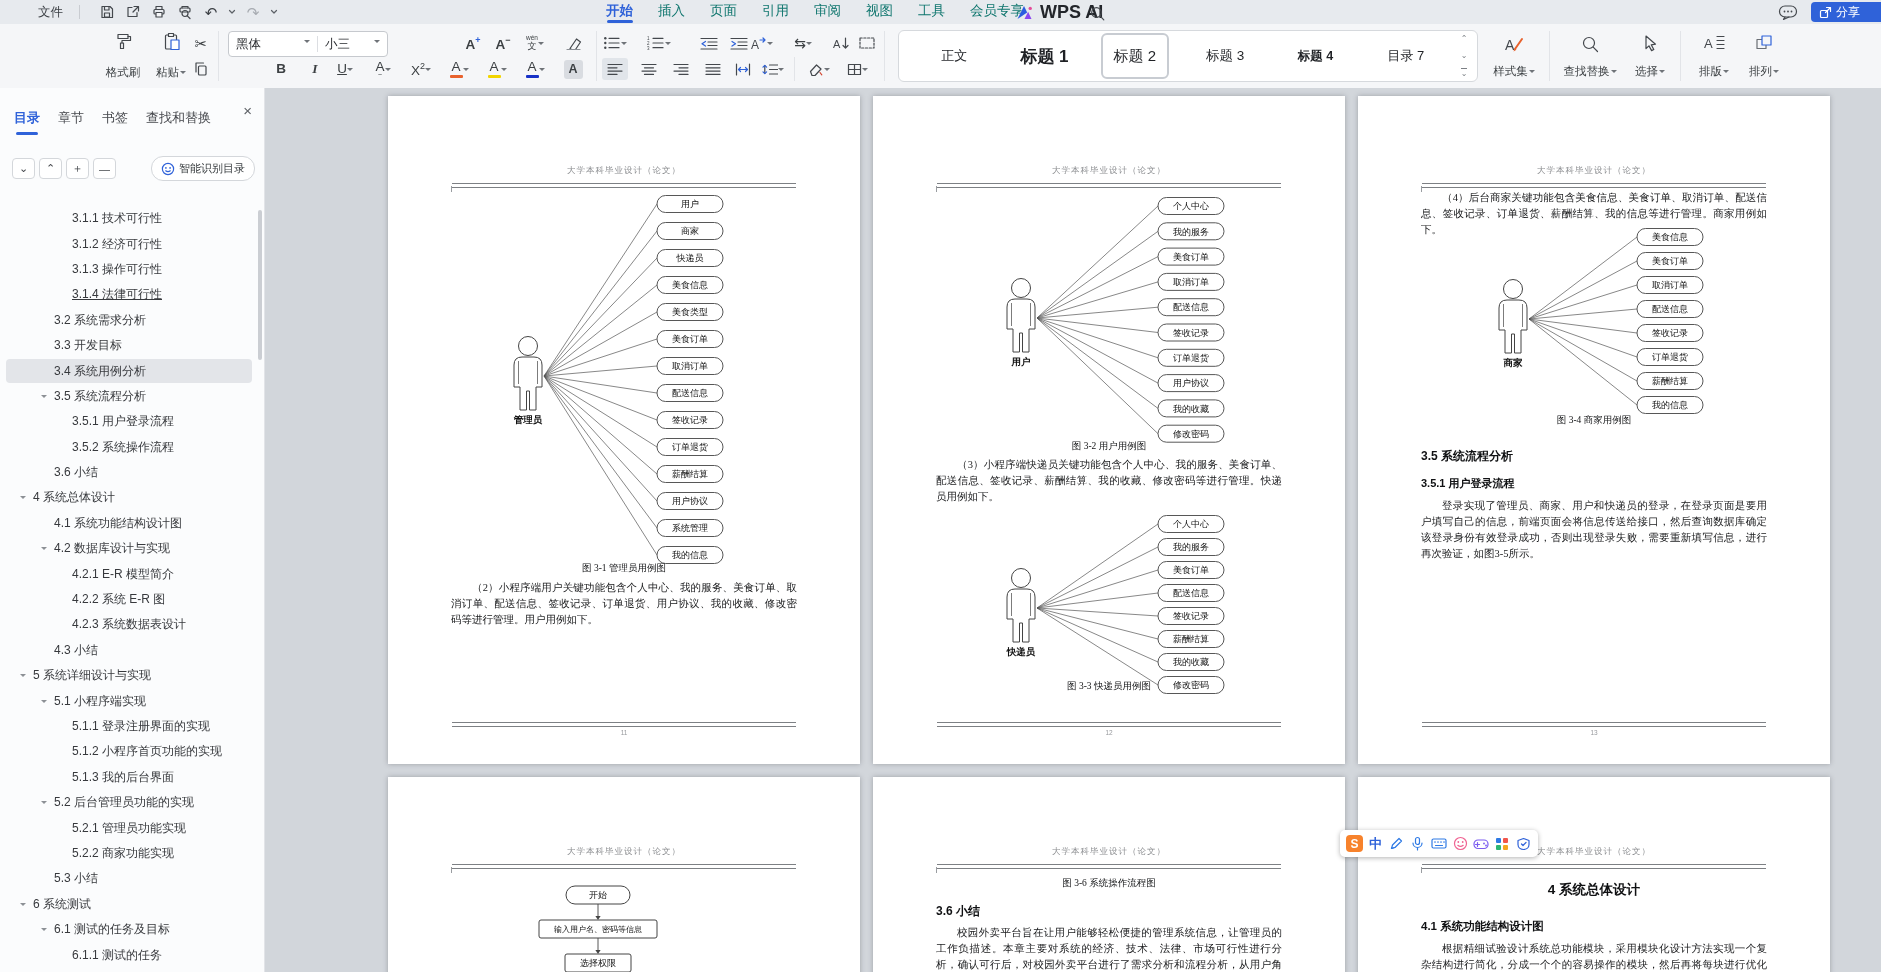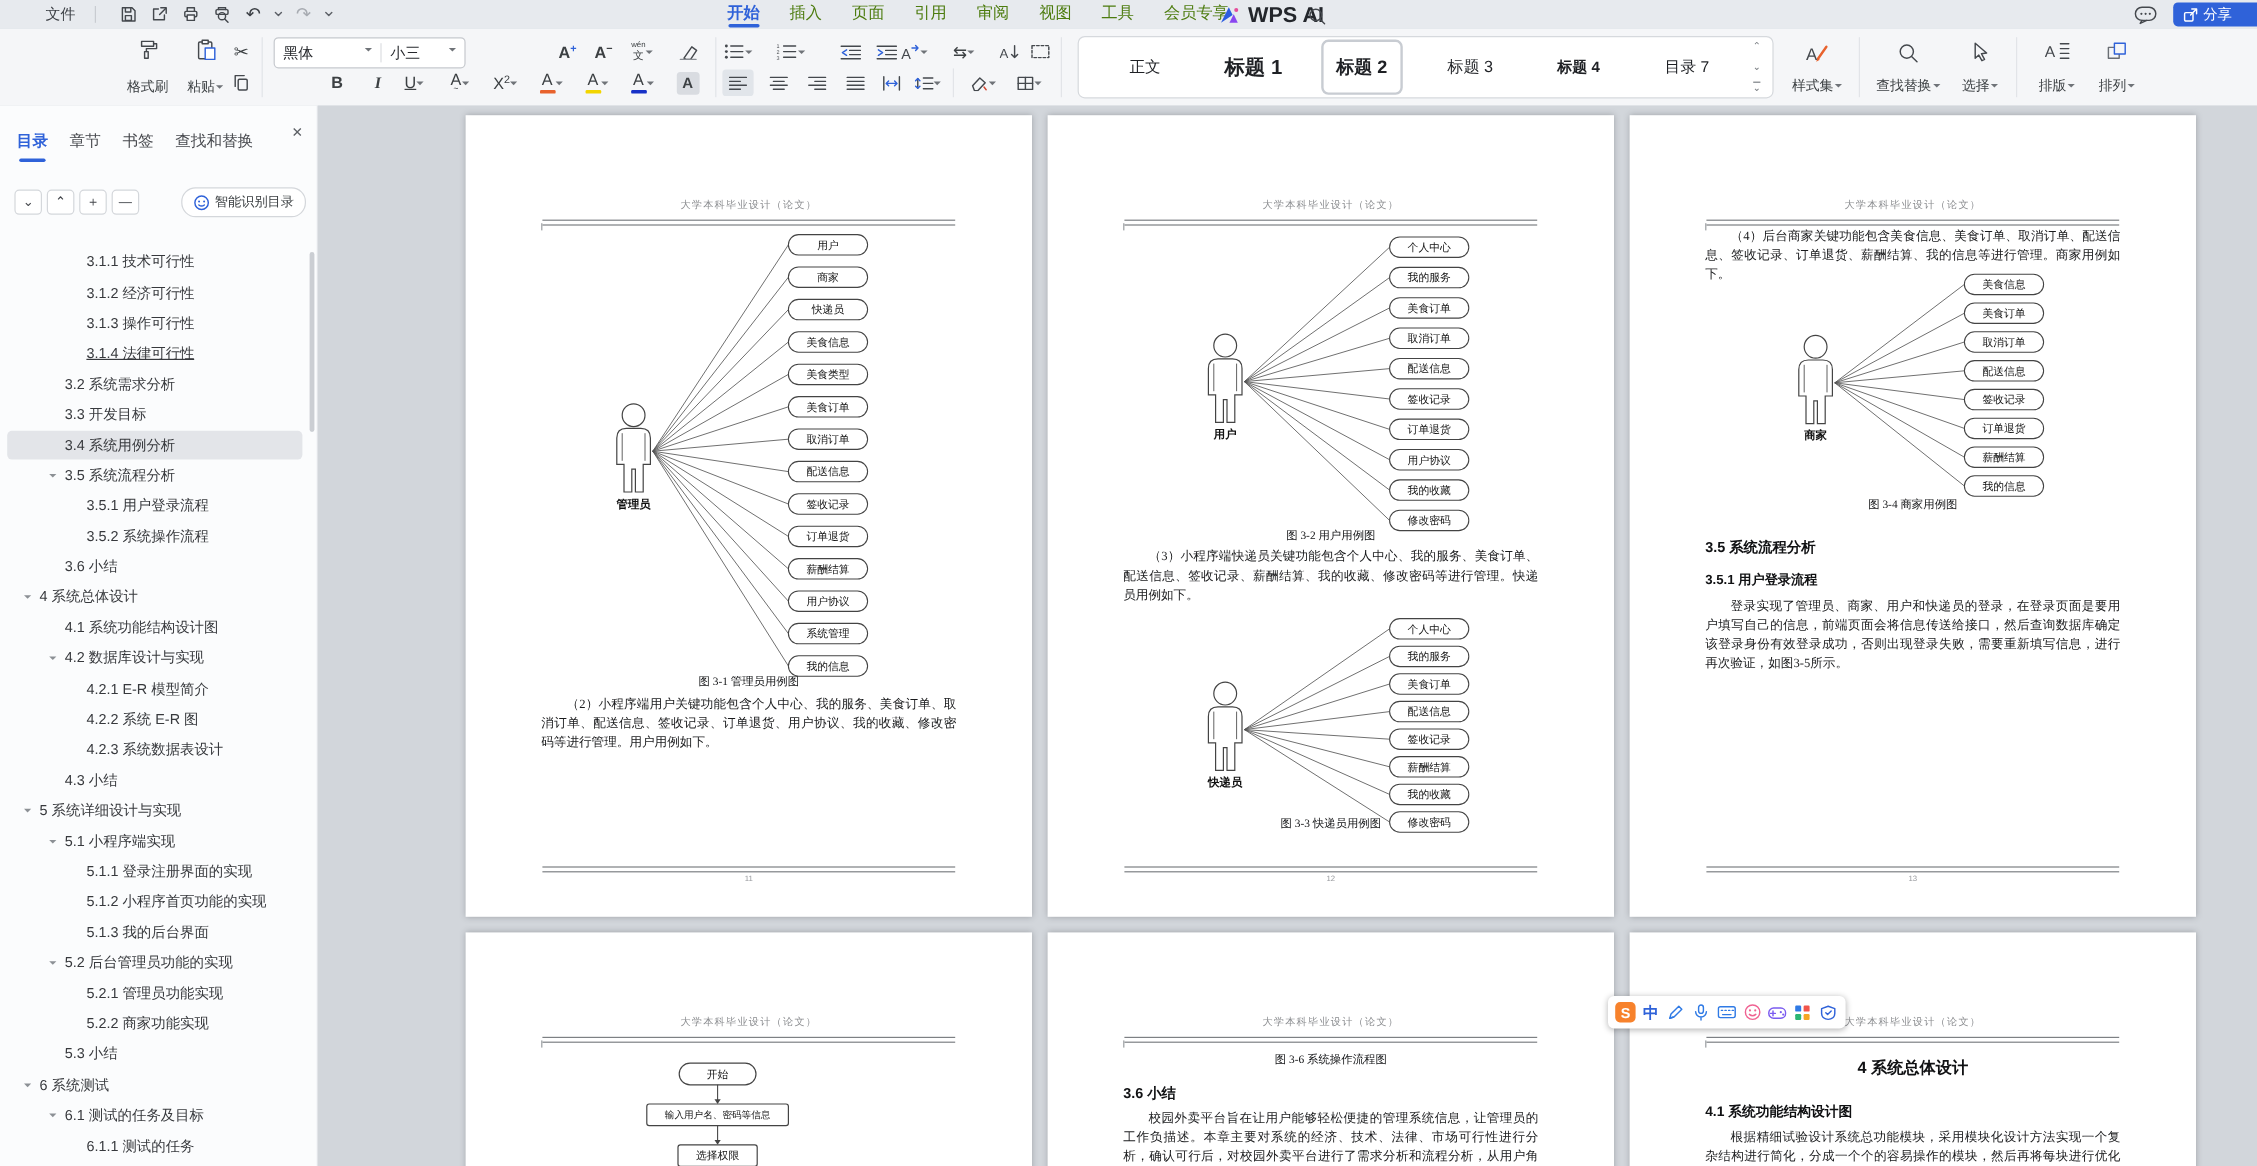--- a/index.html
+++ b/index.html
@@ -9,21 +9,21 @@
   
   .menubar{position:absolute;left:0;top:0;width:100%;height:24px;background:#e7eaee;
     display:flex;align-items:center;font-size:12.5px;color:#3b3f44;}
   .mleft{display:flex;align-items:center;gap:10px;padding-left:10px;}
   .mfile{display:flex;align-items:center;gap:6px;cursor:default;}
   .msep{width:1px;height:14px;background:#c9ccd1;margin:0 6px;}
   .mic{width:22px;height:20px;display:flex;align-items:center;justify-content:center;border-radius:3px;}
   .mic.gray{color:#a0a4aa;}
   .uglyph{font-size:15px;line-height:1;}
   .mtabs{position:absolute;left:604px;top:0;height:24px;display:flex;gap:21px;align-items:center;}
-  .mtab{position:relative;height:24px;line-height:22px;font-size:13.5px;color:#4d7c0f;padding:0 2px;}
+  .mtab{position:relative;height:24px;line-height:22px;font-size:13.5px;color:#0f766e;padding:0 2px;}
   .mtab.on{color:#2f62d9;font-weight:bold;}
   .mtab.on::after{content:'';position:absolute;left:50%;transform:translateX(-50%);bottom:1px;width:26px;height:3px;border-radius:2px;background:#2f62d9;}
   .mai{position:absolute;left:1013px;top:0;height:24px;display:flex;align-items:center;gap:5px;font-size:18px;font-weight:bold;color:#23262b;}
   .msearch{position:absolute;left:1086px;top:3px;}
   .mright{position:absolute;right:0;top:2px;display:flex;align-items:center;gap:12px;}
   .sharebtn{height:20px;background:#2f62d9;color:#fff;border-radius:4px 0 0 4px;display:flex;align-items:center;gap:4px;
     padding:0 10px 0 8px;font-size:12px;width:52px;}
   
   .ribbon{position:absolute;left:0;top:24px;width:100%;height:64px;background:#f5f6f8;border-bottom:1px solid #d8dbde;}
   .vline{position:absolute;top:7px;height:50px;width:1px;background:#e2e4e8;}
@@ -405,21 +405,21 @@
           </svg>
           <span class="crt"></span>
         </div>
         <div class="vline" style="left: 794px; top: 33px; height: 24px;"></div>
       </div>
     <div class="vline" style="left:884px;"></div>
 
     <div class="gallery" id="styleGallery">
         <div class="gitem" style="font-size: 13px; font-weight: normal;">正文</div>
         <div class="gitem" style="font-size: 17px; font-weight: bold; text-align: right;">标题 1</div>
-        <div class="gitem sel" style="font-size: 15px; font-weight: bold; text-align: right;">标题 2</div>
+        <div class="gitem sel" style="font-size: 15px; font-weight: normal; text-align: right;">标题 2</div>
         <div class="gitem" style="font-size: 13.5px; font-weight: normal;">标题 3</div>
         <div class="gitem" style="font-size: 12.5px; font-weight: bold;">标题 4</div>
         <div class="gitem" style="font-size: 13px; font-weight: normal;">目录 7</div>
       </div>
     <div class="garrows">
       <span style="font-size:8px;">⌃</span>
       <span style="font-size:8px;">⌄</span>
       <span style="font-size:8px;border-top:1px solid #7c8085;">⌄</span>
     </div>
 

